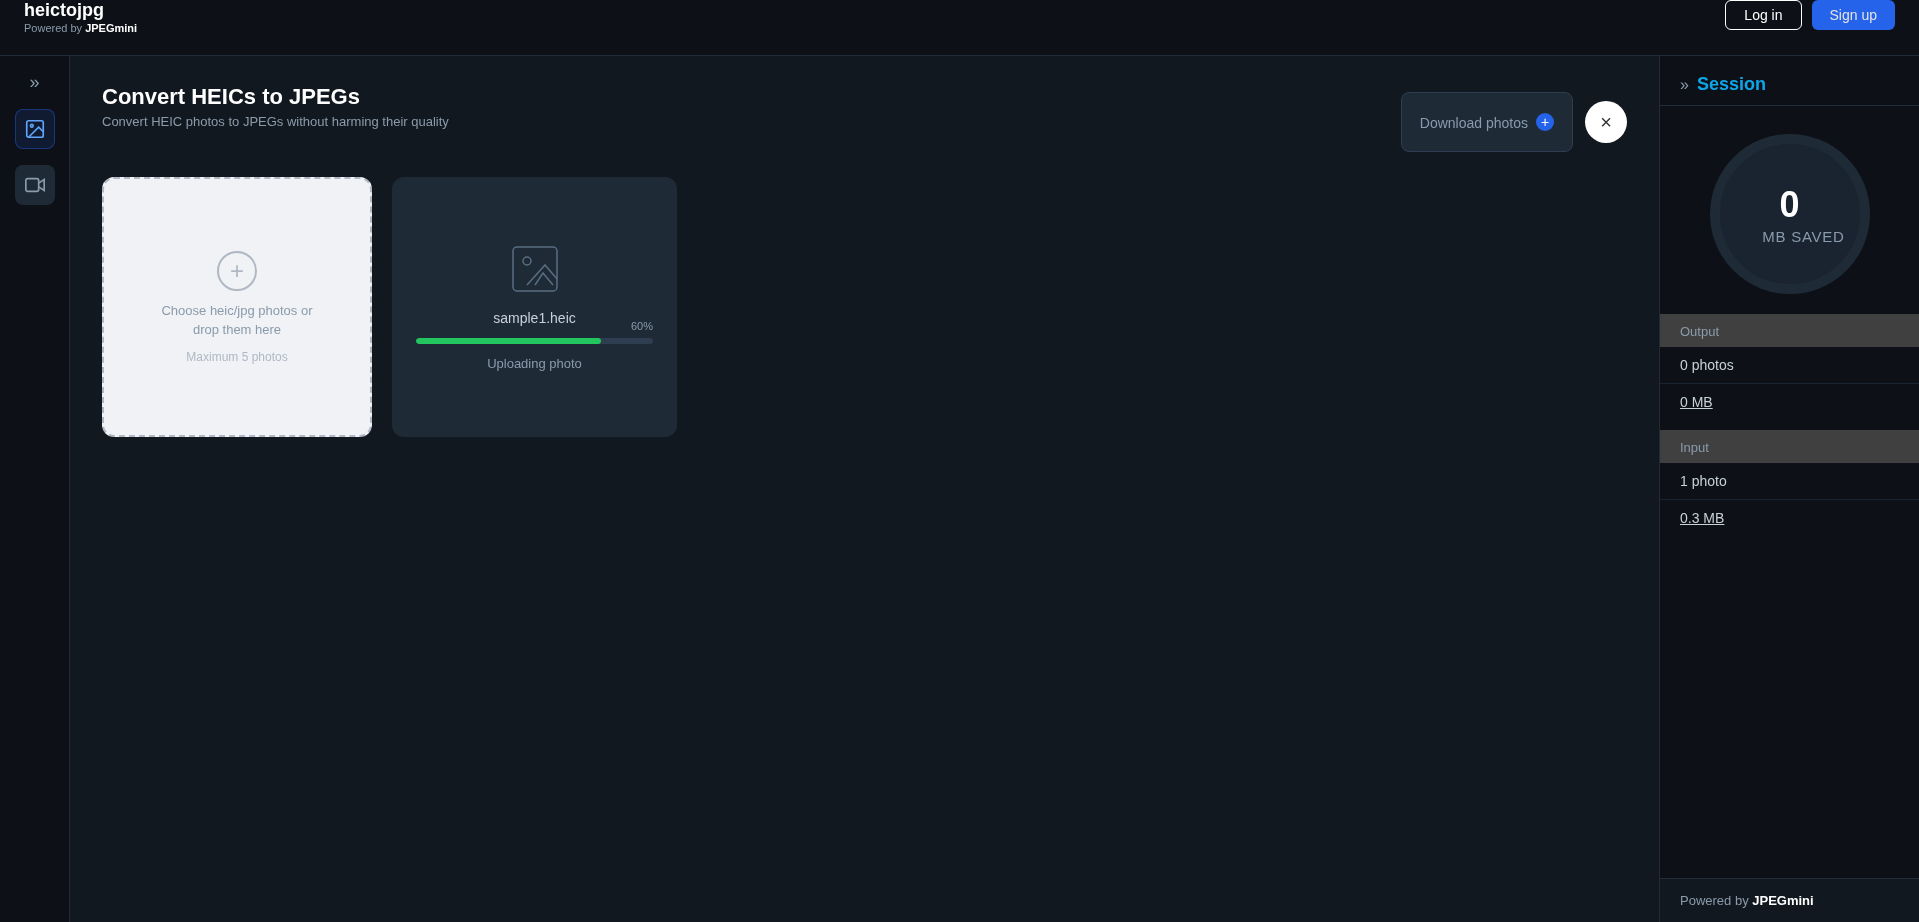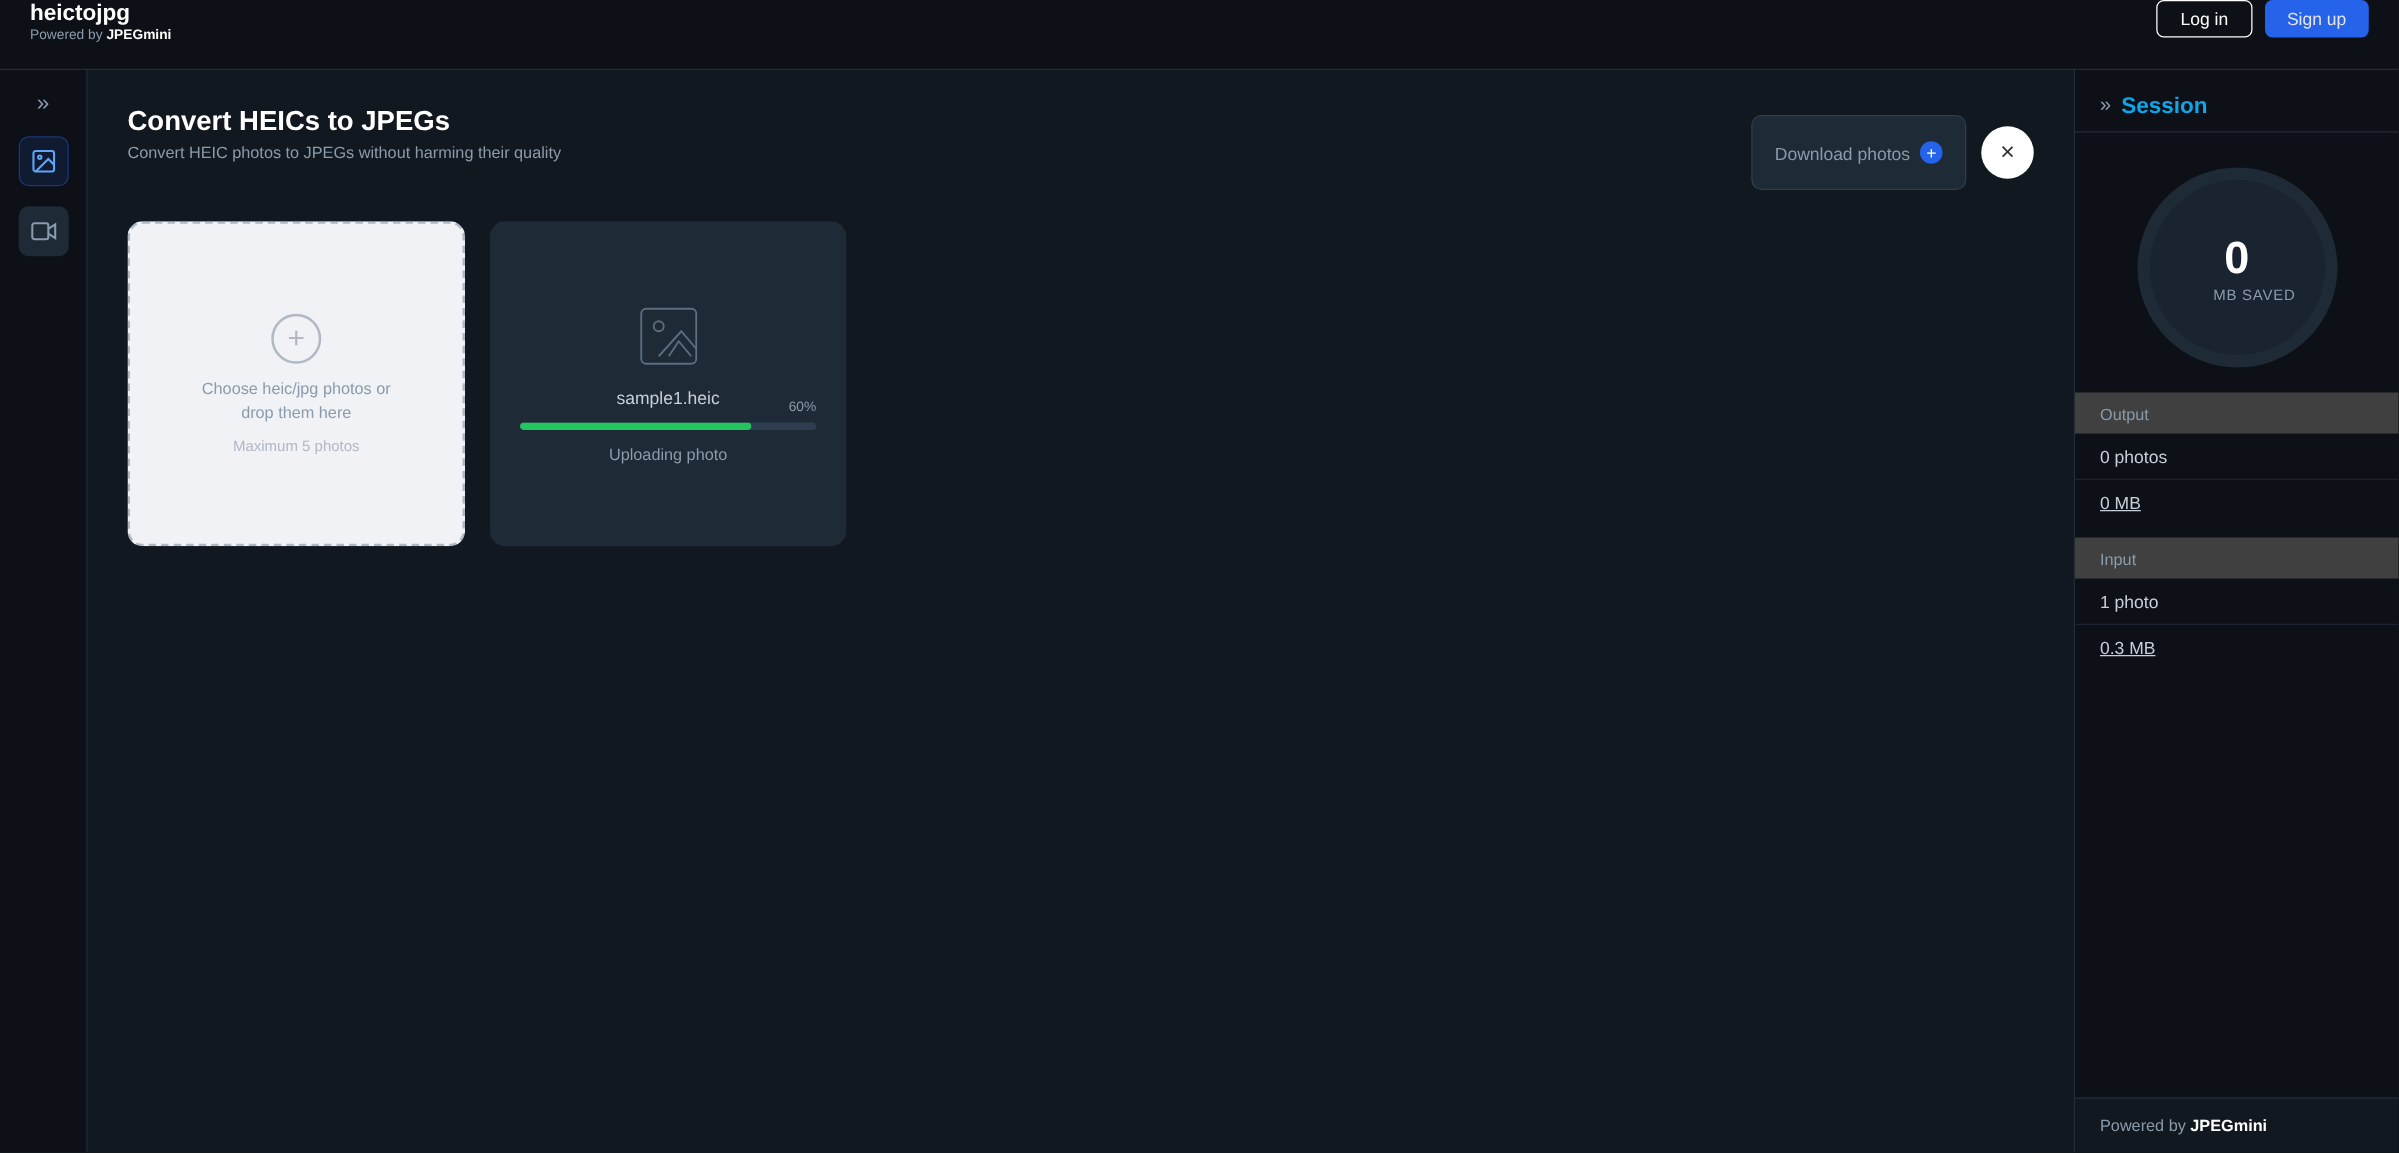--- a/index.html
+++ b/index.html
@@ -295,21 +295,21 @@
       flex-direction: column;
       align-items: center;
       justify-content: center;
     }
     .gauge-value {
       font-size: 36px;
       font-weight: 700;
       color: #fff;
     }
     .gauge-label {
-      font-size: 12px;
+      font-size: 15px;
       color: #8a9bac;
       letter-spacing: 0.05em;
       margin-top: 2px;
       margin-left: 28px;
     }
 
     
     .stats-section {
       padding: 0 0 12px;
       flex: 1;

